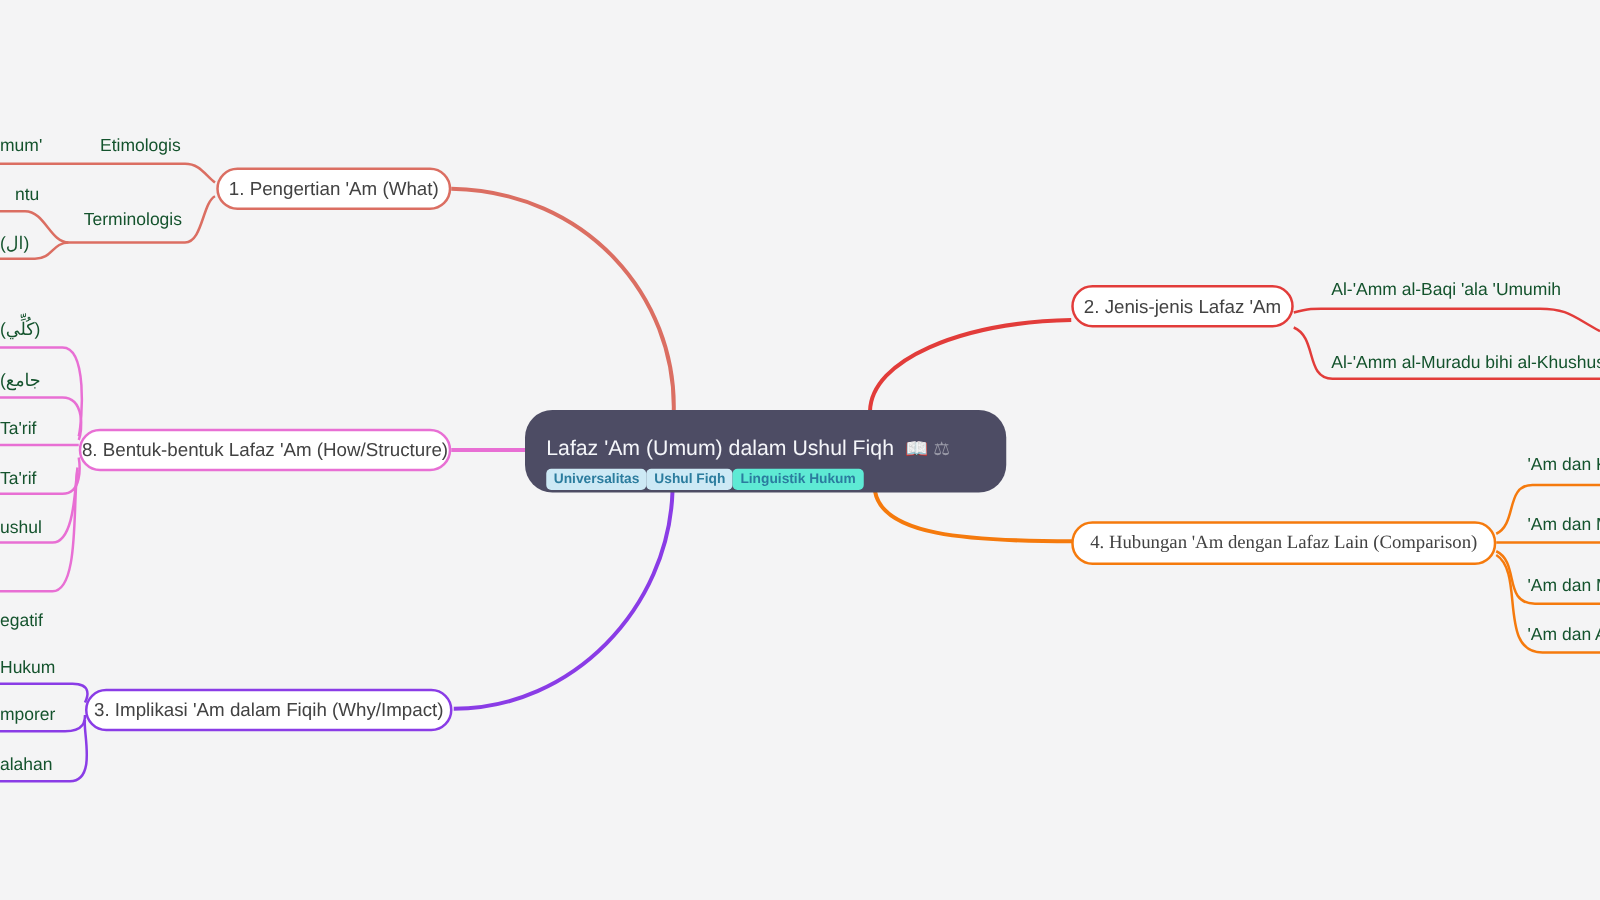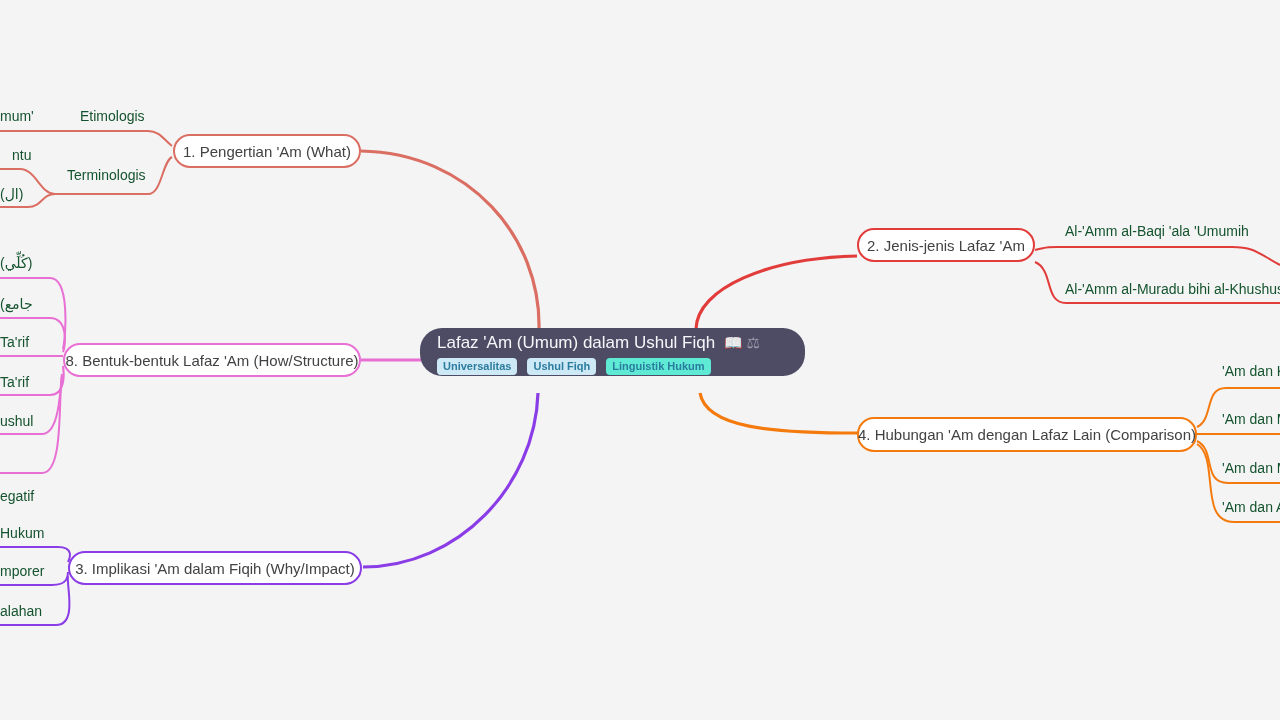--- a/index.html
+++ b/index.html
@@ -11,27 +11,27 @@
   #links{position:absolute;left:0;top:0;width:1280px;height:720px;}
   .node{
     position:absolute;background:#fff;border:2px solid #701a75;border-radius:17px;
     display:flex;align-items:center;justify-content:center;
     font-size:15px;color:#424242;box-sizing:border-box;white-space:nowrap;
   }
   .leaf{
     position:absolute;font-size:14px;color:#14532d;white-space:nowrap;line-height:17px;
   }
   .central{
-    position:absolute;left:420px;top:328px;width:385px;height:48px;border-radius:22px;
-    box-sizing:border-box;padding:4px 0 0 17px;color:#f5f6fa;
+    position:absolute;left:420px;top:328px;width:385px;height:66px;border-radius:22px;
+    box-sizing:border-box;padding:20px 0 0 17px;color:#f5f6fa;
   }
   .central .title{font-size:17px;line-height:22px;white-space:nowrap;}
   .central .icons{font-size:15px;margin-left:4px;}
   .central .scales{color:#9a9aa8;font-family:"DejaVu Sans",sans-serif;}
-  .tagrow{display:flex;gap:10px;margin-top:4px;}
+  .tagrow{display:flex;gap:0;margin-top:4px;}
   .tag{
     font-size:11px;font-weight:bold;border-radius:4px;padding:1px 6px 2px 6px;
     line-height:14px;white-space:nowrap;
   }
 </style>
 </head>
 <body style="background: rgb(244, 244, 245);">
 
 <svg id="links" viewBox="0 0 1280 720" fill="none">
 
@@ -83,21 +83,21 @@
 </div>
 
 <div class="node" style="left: 857px; top: 228px; width: 178px; height: 34px; border-color: rgb(226, 60, 58);">
   <span>2. Jenis-jenis Lafaz 'Am</span>
 </div>
 
 <div class="node" style="left: 63px; top: 343px; width: 298px; height: 34px; border-color: rgb(232, 111, 212);">
   <span>8. Bentuk-bentuk Lafaz 'Am (How/Structure)</span>
 </div>
 
-<div class="node" style="left: 857px; top: 417px; width: 340px; height: 35px; border-color: rgb(245, 122, 13);">
+<div class="node" style="left: 857px; top: 417px; width: 340px; height: 35px; border-color: rgb(245, 122, 13); font-family: Liberation Serif, serif;">
   <span>4. Hubungan 'Am dengan Lafaz Lain (Comparison)</span>
 </div>
 
 <div class="node" style="left: 68px; top: 551px; width: 294px; height: 34px; border-color: rgb(138, 60, 230);">
   <span>3. Implikasi 'Am dalam Fiqih (Why/Impact)</span>
 </div>
 
 <div class="leaf" style="left:0;top:108px;">mum'</div>
 <div class="leaf" style="left:80px;top:108px;">Etimologis</div>
 <div class="leaf" style="left:0;top:147px;padding-left:12px;">ntu</div>

